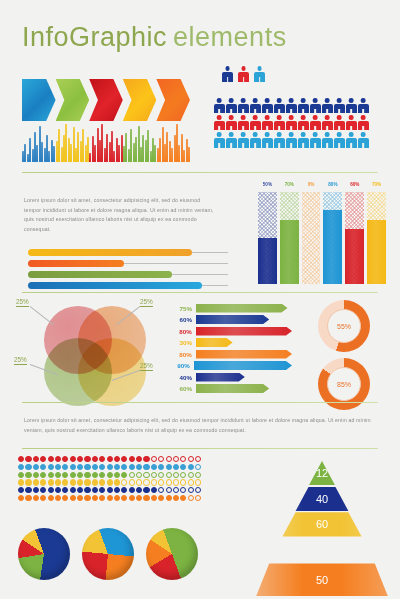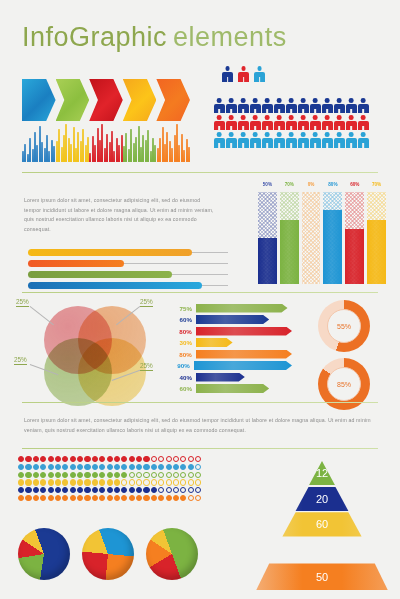--- a/index.html
+++ b/index.html
@@ -769,23 +769,23 @@
         <div class="pie-shadow"></div>
         <div class="pie" style="background: conic-gradient(from -20deg, rgb(124, 179, 66) 0deg, rgb(124, 179, 66) 180deg, rgb(216, 35, 42) 180deg, rgb(216, 35, 42) 259.2deg, rgb(245, 127, 32) 259.2deg, rgb(245, 127, 32) 324deg, rgb(242, 196, 53) 324deg, rgb(242, 196, 53) 360deg); box-shadow: rgba(0, 0, 0, 0.22) -3px -4px 7px inset;"></div>
       </div>
     </div>
 
   <div class="pyramid" id="pyramid">
       <div class="pband" style="top: 0px; height: 24.4px; clip-path: polygon(50% 0px, 50% 0px, 60% 100%, 40% 100%); background: linear-gradient(to right, rgba(124, 179, 66, 0.6) 0%, rgb(124, 179, 66) 35%, rgb(124, 179, 66) 65%, rgba(124, 179, 66, 0.733) 100%);">
         <span>12</span>
       </div>
       <div class="pband" style="top: 25.6px; height: 24.4px; clip-path: polygon(40% 0px, 60% 0px, 70% 100%, 30% 100%); background: linear-gradient(to right, rgba(27, 47, 143, 0.6) 0%, rgb(27, 47, 143) 35%, rgb(27, 47, 143) 65%, rgba(27, 47, 143, 0.733) 100%);">
-        <span>20</span>
+        <span>40</span>
       </div>
       <div class="pband" style="top: 51.2px; height: 24.4px; clip-path: polygon(30% 0px, 70% 0px, 80% 100%, 20% 100%); background: linear-gradient(to right, rgba(242, 196, 53, 0.6) 0%, rgb(242, 196, 53) 35%, rgb(242, 196, 53) 65%, rgba(242, 196, 53, 0.733) 100%);">
         <span>60</span>
       </div>
-      <div class="pband" style="top: 102.4px; height: 27px; clip-path: polygon(10% 0px, 90% 0px, 100% 100%, 0% 100%); background: linear-gradient(to right, rgba(245, 127, 32, 0.6) 0%, rgb(245, 127, 32) 35%, rgb(245, 127, 32) 65%, rgba(245, 127, 32, 0.733) 100%);">
+      <div class="pband" style="top: 102.4px; height: 33px; clip-path: polygon(10% 0px, 90% 0px, 100% 100%, 0% 100%); background: linear-gradient(to right, rgba(245, 127, 32, 0.6) 0%, rgb(245, 127, 32) 35%, rgb(245, 127, 32) 65%, rgba(245, 127, 32, 0.733) 100%);">
         <span>50</span>
       </div>
     </div>
 
 </div>
 
 </body></html>

